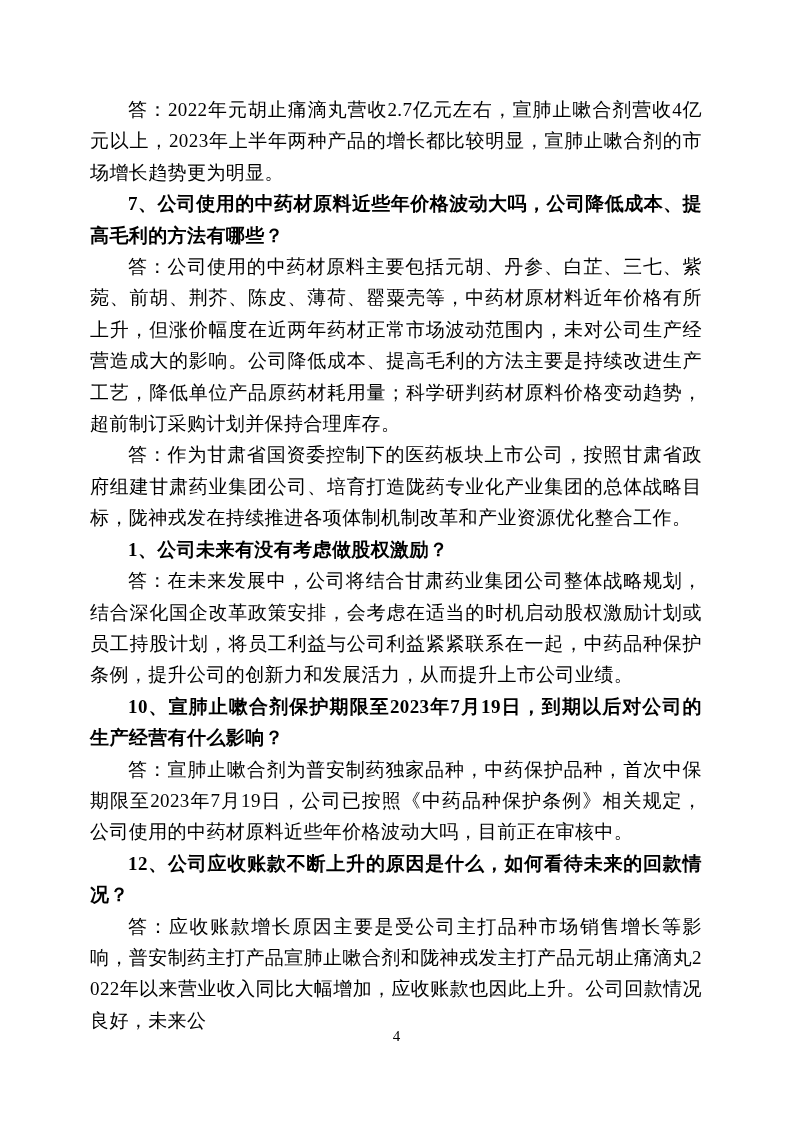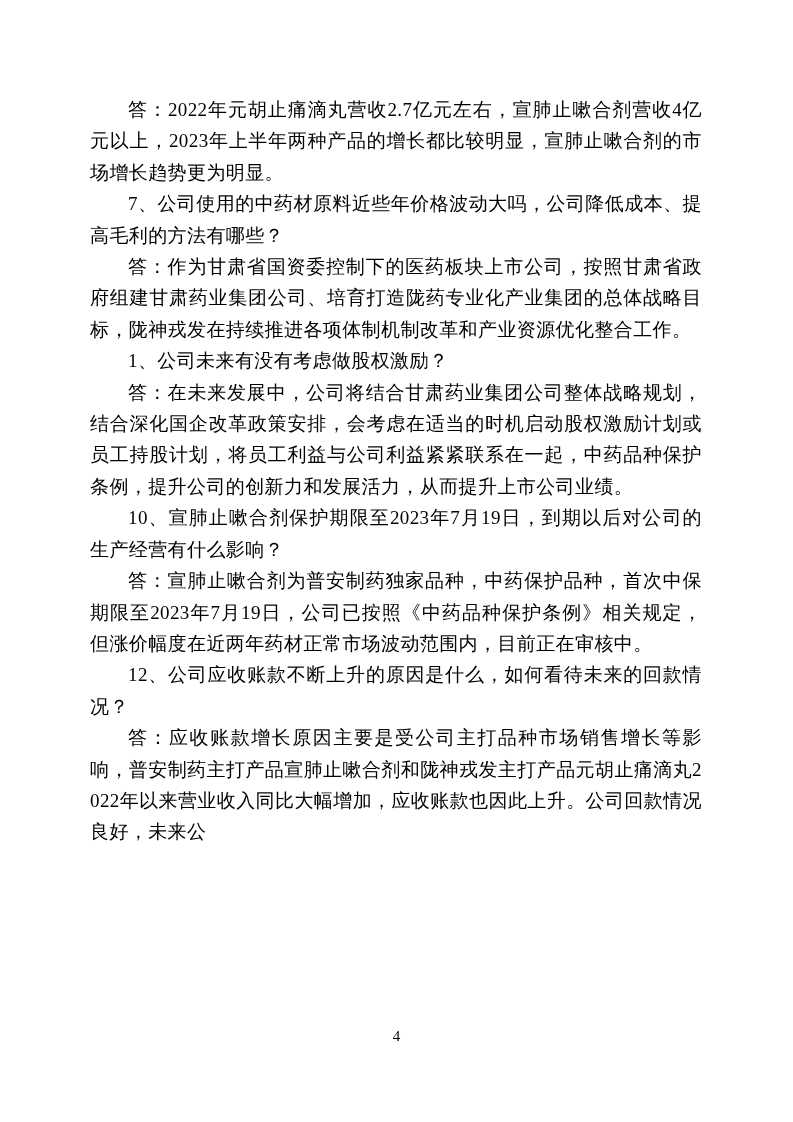--- a/index.html
+++ b/index.html
@@ -25,41 +25,42 @@
   }
   .para {
     margin: 0;
     font-size: 19px;
     line-height: 31.4px;
     text-indent: 2em;
     letter-spacing: 0.4px;
     word-break: break-all;
   }
   .q {
-    font-weight: 400;
+    font-weight: 700;
   }
   .footer {
     position: absolute;
     top: 1026px;
     left: 0;
     width: 100%;
     text-align: center;
     font-size: 15px;
     line-height: 20px;
   }
 </style>
 </head>
 <body>
 
 <div class="page">
   <div class="content">
     <p class="para a">答：2022年元胡止痛滴丸营收2.7亿元左右，宣肺止嗽合剂营收4亿元以上，2023年上半年两种产品的增长都比较明显，宣肺止嗽合剂的市场增长趋势更为明显。</p>
     <p class="para q">7、公司使用的中药材原料近些年价格波动大吗，公司降低成本、提高毛利的方法有哪些？</p>
+    <p class="para a">答：公司使用的中药材原料主要包括元胡、丹参、白芷、三七、紫菀、前胡、荆芥、陈皮、薄荷、罂粟壳等，中药材原材料近年价格有所上升，但涨价幅度在近两年药材正常市场波动范围内，未对公司生产经营造成大的影响。公司降低成本、提高毛利的方法主要是持续改进生产工艺，降低单位产品原药材耗用量；科学研判药材原料价格变动趋势，超前制订采购计划并保持合理库存。</p>
     <p class="para a">答：作为甘肃省国资委控制下的医药板块上市公司，按照甘肃省政府组建甘肃药业集团公司、培育打造陇药专业化产业集团的总体战略目标，陇神戎发在持续推进各项体制机制改革和产业资源优化整合工作。</p>
     <p class="para q">1、公司未来有没有考虑做股权激励？</p>
     <p class="para a">答：在未来发展中，公司将结合甘肃药业集团公司整体战略规划，结合深化国企改革政策安排，会考虑在适当的时机启动股权激励计划或员工持股计划，将员工利益与公司利益紧紧联系在一起，中药品种保护条例，提升公司的创新力和发展活力，从而提升上市公司业绩。</p>
     <p class="para q">10、宣肺止嗽合剂保护期限至2023年7月19日，到期以后对公司的生产经营有什么影响？</p>
-    <p class="para a">答：宣肺止嗽合剂为普安制药独家品种，中药保护品种，首次中保期限至2023年7月19日，公司已按照《中药品种保护条例》相关规定，但涨价幅度在近两年药材正常市场波动范围内，目前正在审核中。</p>
+    <p class="para a">答：宣肺止嗽合剂为普安制药独家品种，中药保护品种，首次中保期限至2023年7月19日，公司已按照《中药品种保护条例》相关规定，公司使用的中药材原料近些年价格波动大吗，目前正在审核中。</p>
     <p class="para q">12、公司应收账款不断上升的原因是什么，如何看待未来的回款情况？</p>
     <p class="para a">答：应收账款增长原因主要是受公司主打品种市场销售增长等影响，普安制药主打产品宣肺止嗽合剂和陇神戎发主打产品元胡止痛滴丸2022年以来营业收入同比大幅增加，应收账款也因此上升。公司回款情况良好，未来公</p>
   </div>
   <div class="footer">4</div>
 </div>
 
 </body></html>

